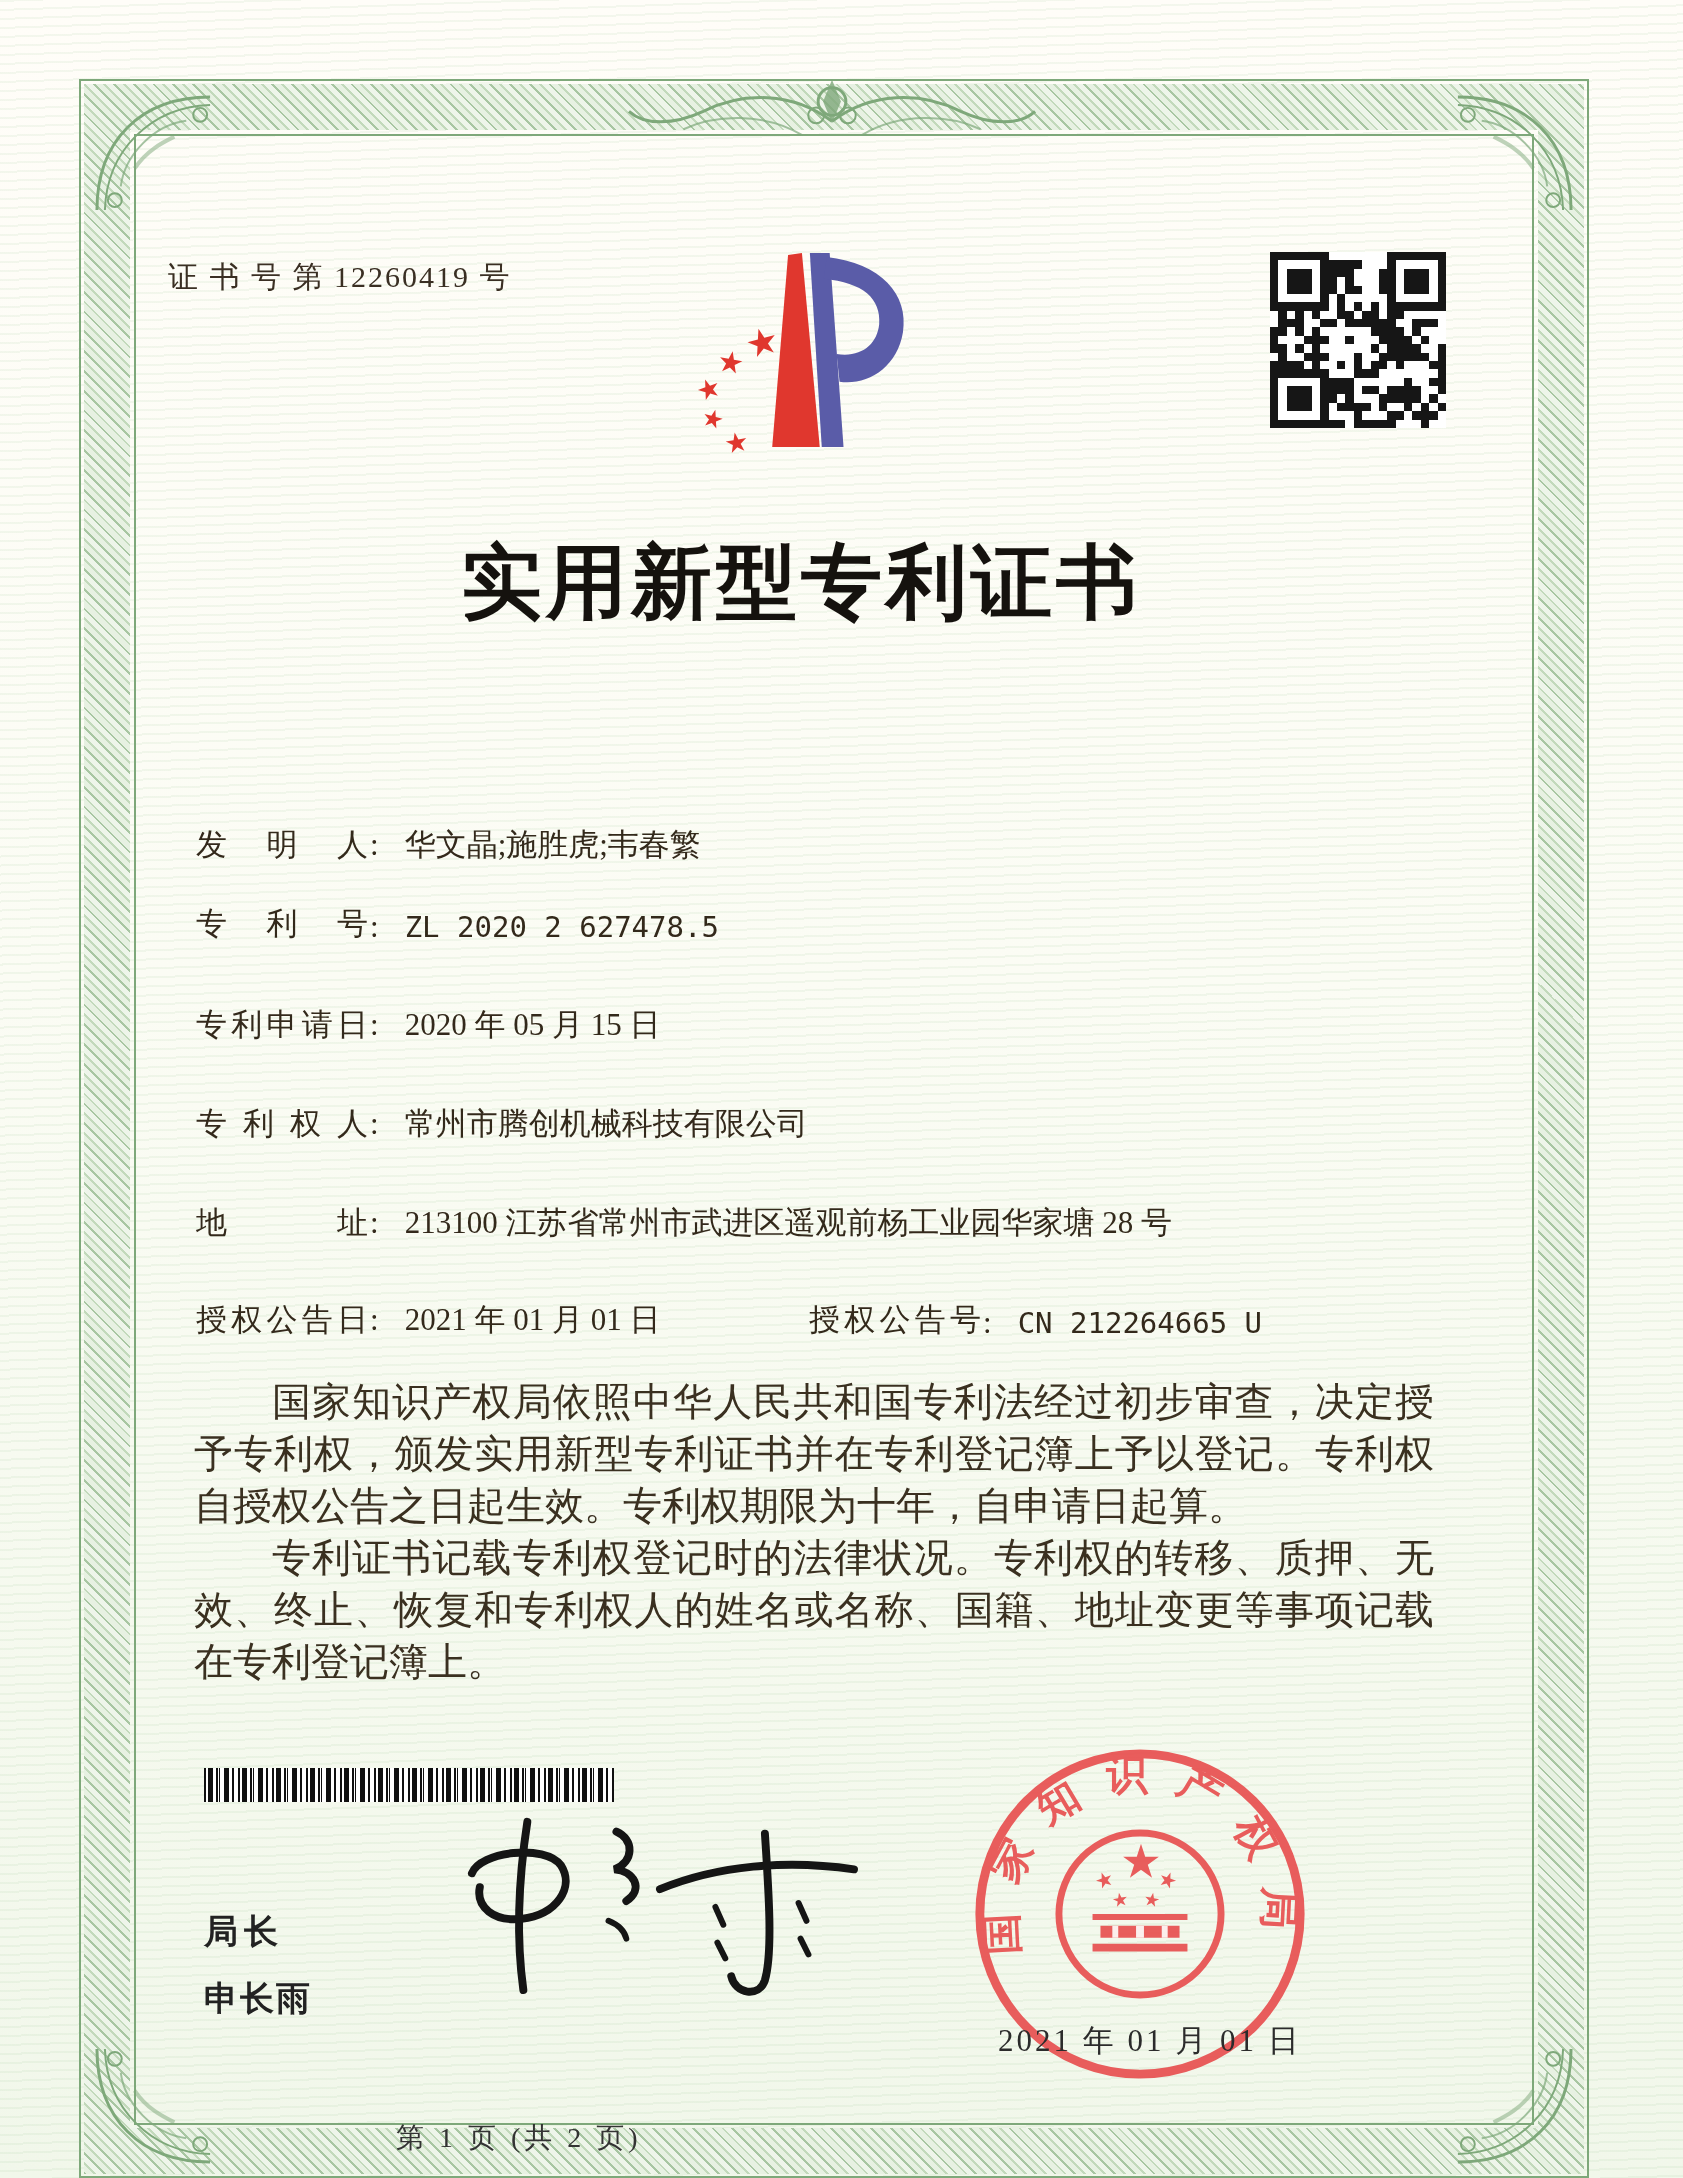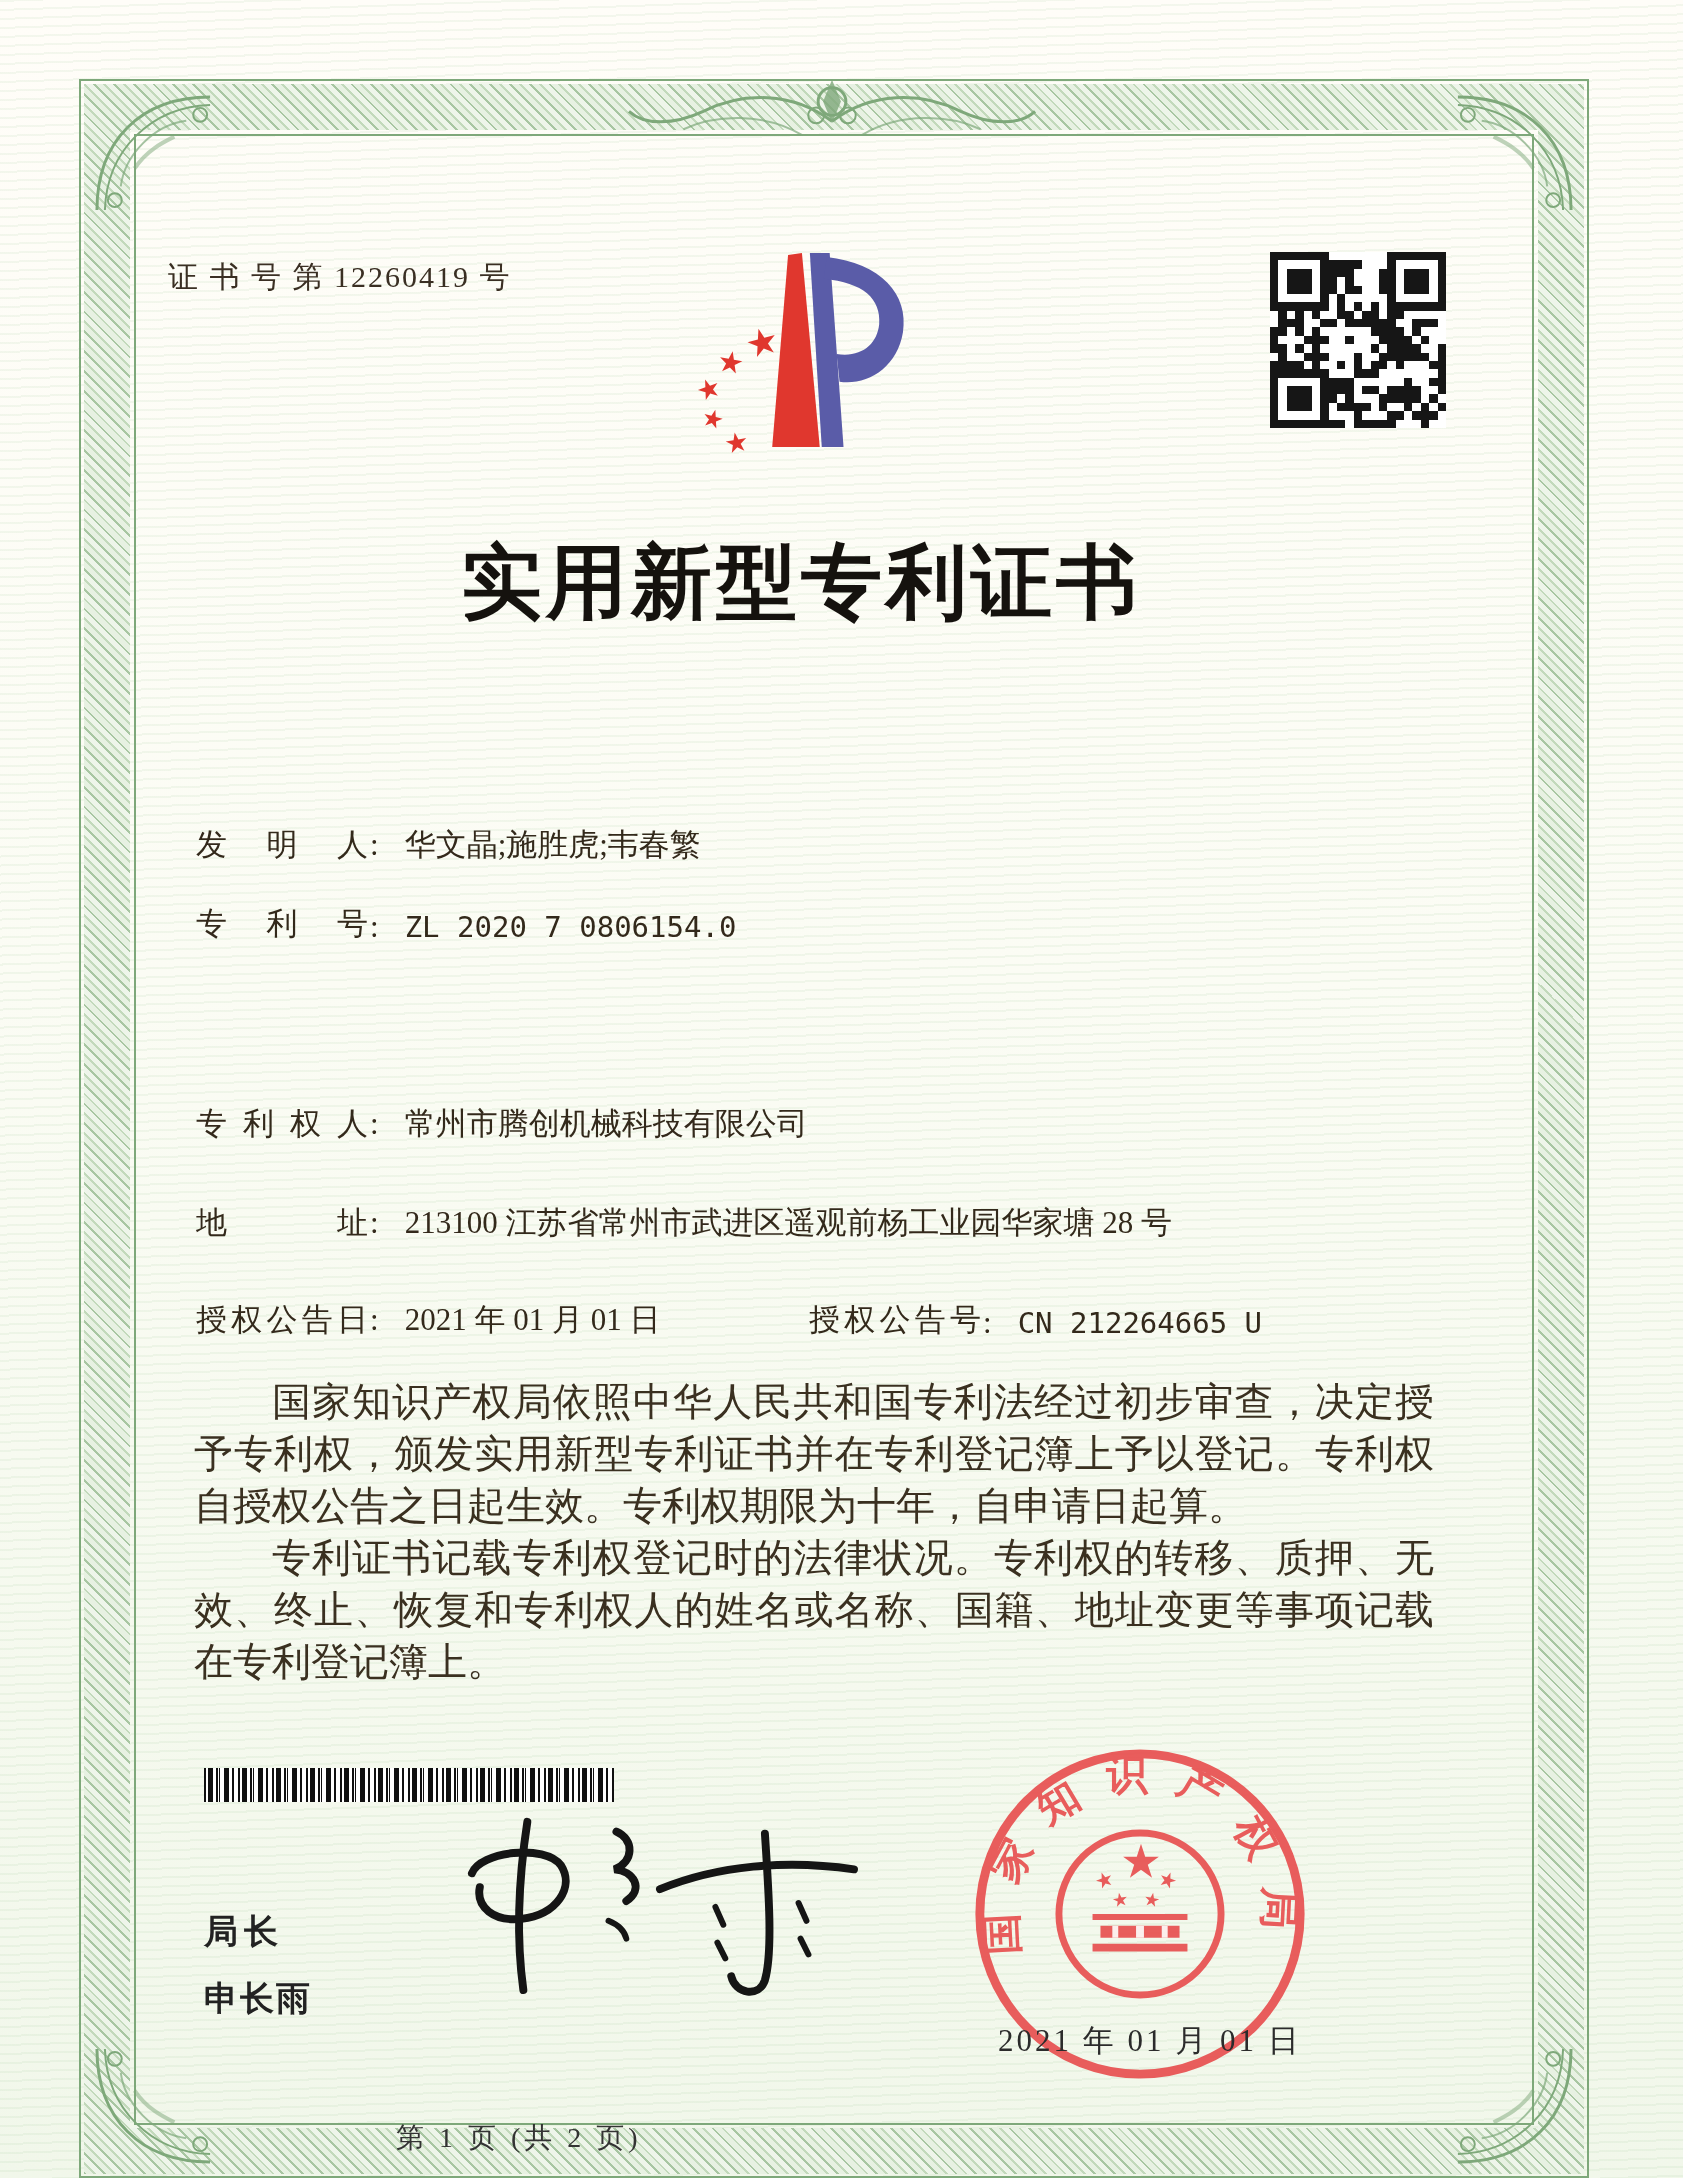--- a/index.html
+++ b/index.html
@@ -569,21 +569,24 @@
       <i></i>
     </div>
 
   <h1 class="title">实用新型专利证书</h1>
 
   
   <div class="frow" style="top:824px">
     <span class="flabel">发明人</span><span class="fcolon">:</span><span class="fvalue">华文晶;施胜虎;韦春繁</span>
   </div>
   <div class="frow" style="top:903px">
-    <span class="flabel">专利号</span><span class="fcolon">:</span><span class="fvalue mono">ZL 2020 7 0806154.0</span>
+    <span class="flabel">专利号</span><span class="fcolon">:</span><span class="fvalue mono">ZL 2020 2 627478.5</span>
+  </div>
+  <div class="frow" style="top:1004px">
+    <span class="flabel">专利申请日</span><span class="fcolon">:</span><span class="fvalue">2020 年 05 月 15 日</span>
   </div>
   <div class="frow" style="top:1103px">
     <span class="flabel">专利权人</span><span class="fcolon">:</span><span class="fvalue">常州市腾创机械科技有限公司</span>
   </div>
   <div class="frow" style="top:1202px">
     <span class="flabel">地址</span><span class="fcolon">:</span><span class="fvalue">213100 江苏省常州市武进区遥观前杨工业园华家塘 28 号</span>
   </div>
   <div class="frow" style="top:1299px">
     <span class="flabel">授权公告日</span><span class="fcolon">:</span><span class="fvalue">2021 年 01 月 01 日</span>
     <span class="g2">

